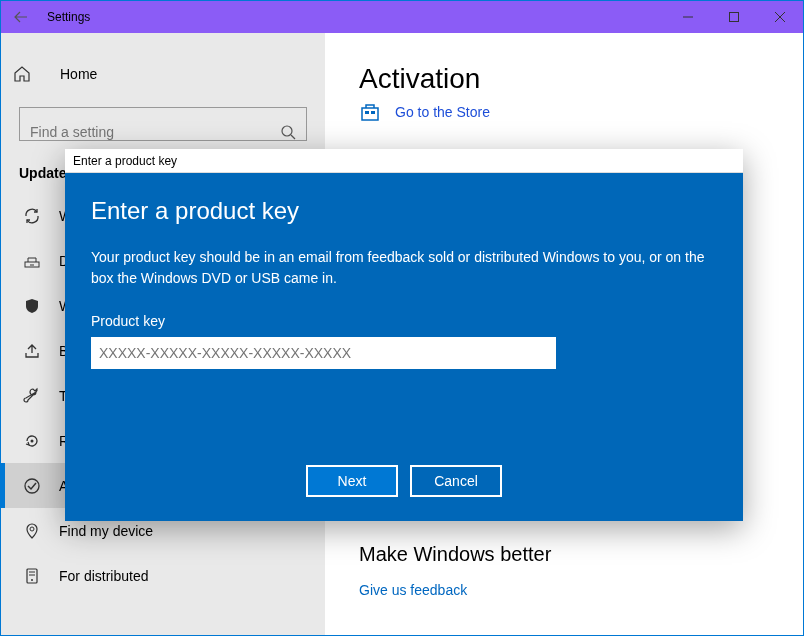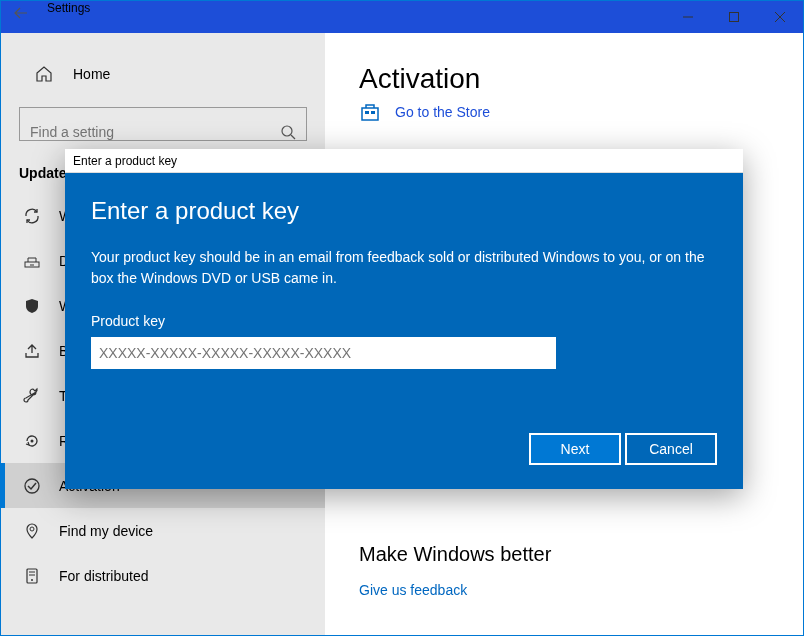--- a/index.html
+++ b/index.html
@@ -1,29 +1,29 @@
 <!DOCTYPE html>
 <html><head>
   <meta charset="utf-8">
   <style>
     * { box-sizing: border-box; margin: 0; padding: 0; }
     body { font-family: "Segoe UI", Arial, sans-serif; background: #fff; width: 804px; height: 636px; overflow: hidden; position: relative; }
     
     .window { width: 804px; height: 636px; border: 1px solid #0078d4; position: relative; background: #fff; }
     
-    .titlebar { height: 32px; background: #1d4ed8; display: flex; align-items: flex-start; padding-left: 8px; }
+    .titlebar { height: 32px; background: #8b5cf6; display: flex; align-items: center; padding-left: 8px; }
     .back-btn { width: 24px; height: 24px; display: flex; align-items: center; justify-content: center; color: #555; cursor: pointer; }
     .title { margin-left: 14px; font-size: 12px; color: #000; }
     .win-controls { margin-left: auto; display: flex; }
     .win-btn { width: 46px; height: 32px; display: flex; align-items: center; justify-content: center; color: #333; cursor: pointer; }
     
     .body { display: flex; height: calc(100% - 32px); }
     
     .sidebar { width: 324px; background: #e9e9e9; padding-top: 22px; }
-    .home-row { display: flex; align-items: center; padding: 0 34px; height: 38px; cursor: pointer; }
+    .home-row { display: flex; align-items: center; padding: 0 12px; height: 38px; cursor: pointer; gap: 9px; }
     .home-row .icon { width: 20px; margin-right: 18px; color: #333; }
     .home-row .label { font-size: 14px; color: #000; }
     
     .search-box { margin: 14px 18px 0 18px; height: 34px; border: 1px solid #999; background: #e9e9e9; display: flex; align-items: flex-end; padding: 0 10px; }
     .search-box input { flex: 1; background: transparent; border: none; outline: none; font-size: 14px; color: #666; }
     .search-box .sicon { color: #555; }
     
     .section-header { font-size: 14px; font-weight: 600; padding: 24px 18px 12px 18px; color: #000; }
     
     .nav-item { height: 45px; display: flex; align-items: center; padding-left: 20px; cursor: pointer; position: relative; }
@@ -42,21 +42,21 @@
     .feedback-link { color: #0067c0; font-size: 14px; margin-top: 16px; display: block; }
     
     
     .modal-shadow { position: absolute; left: 64px; top: 148px; width: 678px; box-shadow: 0 8px 30px rgba(0,0,0,0.35); background: #fff; }
     .modal-titlebar { height: 24px; background: #fff; border-bottom: 1px solid #ddd; padding-left: 8px; display: flex; align-items: center; font-size: 12px; color: #000; }
     .modal-body { background: #0067b8; color: #fff; padding: 24px 26px 24px 26px; }
     .modal-heading { font-size: 24px; font-weight: 400; margin-bottom: 22px; }
     .modal-text { font-size: 14px; line-height: 1.5; margin-bottom: 24px; }
     .field-label { font-size: 14px; margin-bottom: 8px; }
     .key-input { width: 465px; height: 32px; background: #fff; border: none; padding: 0 8px; font-size: 14px; color: #4d7c0f; outline: none; display: block; }
-    .modal-buttons { display: flex; justify-content: flex-end; gap: 4px; margin-top: 64px; }
+    .modal-buttons { display: flex; justify-content: center; gap: 12px; margin-top: 96px; }
     .mbtn { width: 92px; height: 32px; border: 2px solid #fff; background: transparent; color: #fff; font-size: 14px; cursor: pointer; }
     .mbtn.primary { background: #0078d4; border-color: #fff; }
     
     svg { display: block; }
   </style>
 </head>
 <body>
 
 <div class="window">
   <div class="titlebar">

